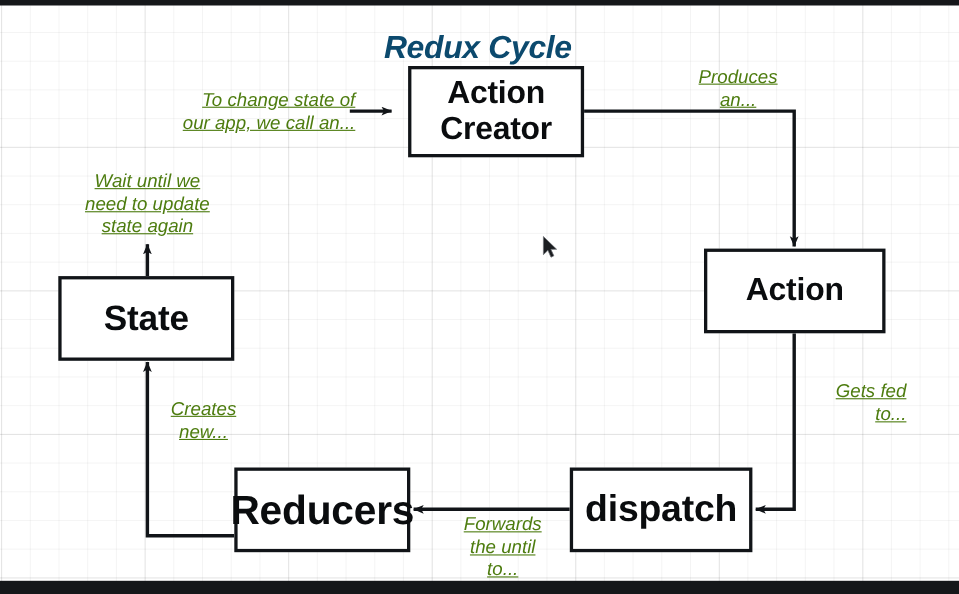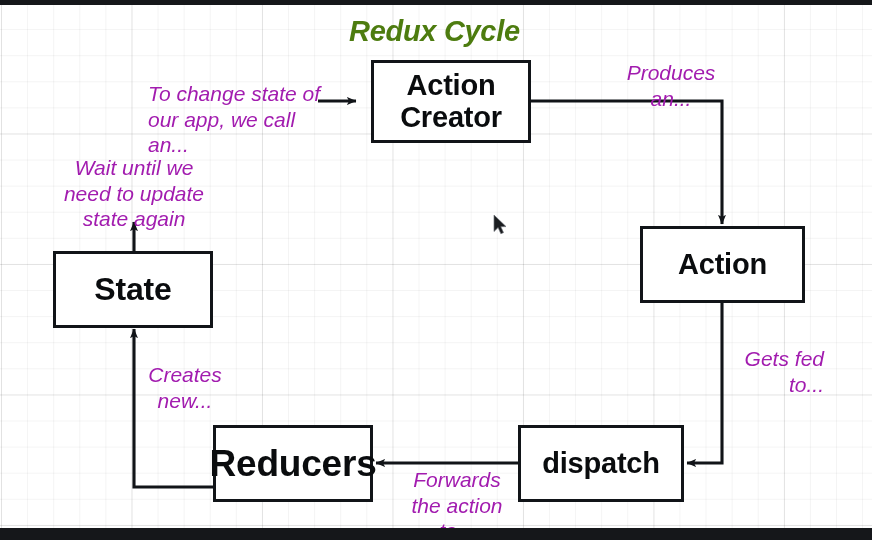--- a/index.html
+++ b/index.html
@@ -70,40 +70,42 @@
     color: #0a0c0e;
     font-weight: bold;
     line-height: 1.08;
     z-index: 20;
     letter-spacing: -0.2px;
   }
 
   .title {
     position: absolute;
     z-index: 20;
-    color: #4d7c0f;
+    color: #0c4a6e;
     font-weight: bold;
     font-style: italic;
     font-size: 29px;
     letter-spacing: -0.3px;
     white-space: nowrap;
+    margin-top: 13px;
   }
 
   .edge-label {
     position: absolute;
     z-index: 25;
-    color: #a21caf;
+    color: #4d7c0f;
     font-style: italic;
-    font-size: 21px;
+    font-size: 17px;
     line-height: 1.22;
     text-align: center;
     white-space: pre-line;
     background: transparent;
+    text-decoration: underline;
   }
-  .edge-label.right-al { text-align: left; }
+  .edge-label.right-al { text-align: right; }
 
   #cursor { position: absolute; z-index: 35; }
 </style>
 </head>
 <body>
 
 <div id="stage">
 
   <div id="grid"></div>
 
@@ -130,37 +132,37 @@
     </g>
   </svg>
 
   <div class="title" style="left:349px; top:15px;">Redux Cycle</div>
 
   <div class="node" style="left:360px; top:60px; width:160px; height:83px; font-size:29px;margin-left:11px;">Action
 Creator</div>
 
   <div class="node" style="left:640px; top:226px; width:165px; height:77px; font-size:29px;">Action</div>
 
-  <div class="node" style="left:518px; top:425px; width:166px; height:77px; font-size:29px;">dispatch</div>
+  <div class="node" style="left:518px; top:425px; width:166px; height:77px; font-size:34px;">dispatch</div>
 
   <div class="node" style="left:213px; top:425px; width:160px; height:77px; font-size:37px;">Reducers</div>
 
   <div class="node" style="left:53px; top:251px; width:160px; height:77px; font-size:32px;">State</div>
 
   <div class="edge-label right-al" style="left:148px; top:81px; width:175px;">To change state of
 our app, we call an...</div>
 
   <div class="edge-label" style="left:612px; top:60px; width:118px;">Produces
 an...</div>
 
   <div class="edge-label" style="left:728px; top:346px; width:96px;text-align:right;">Gets fed
 to...</div>
 
   <div class="edge-label" style="left:406px; top:467px; width:102px;">Forwards
-the action
+the until
 to...</div>
 
   <div class="edge-label" style="left:142px; top:362px; width:86px;">Creates
 new...</div>
 
   <div class="edge-label" style="left:63px; top:155px; width:142px;">Wait until we
 need to update
 state again</div>
 
   <svg id="cursor" style="left:492px; top:214px;" width="18" height="24" viewBox="0 0 18 24">

